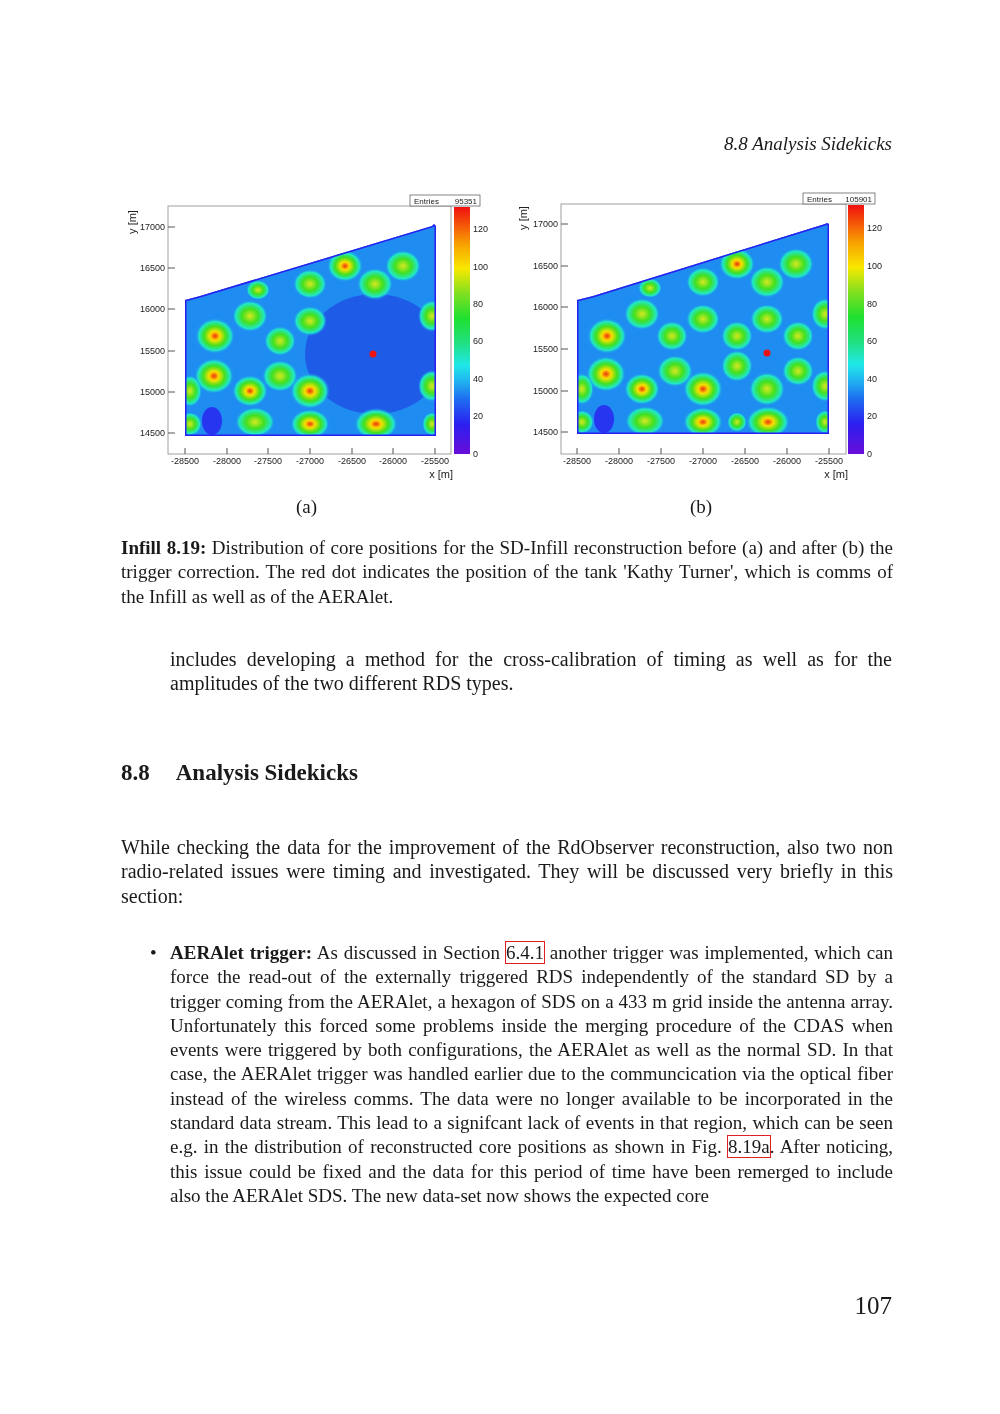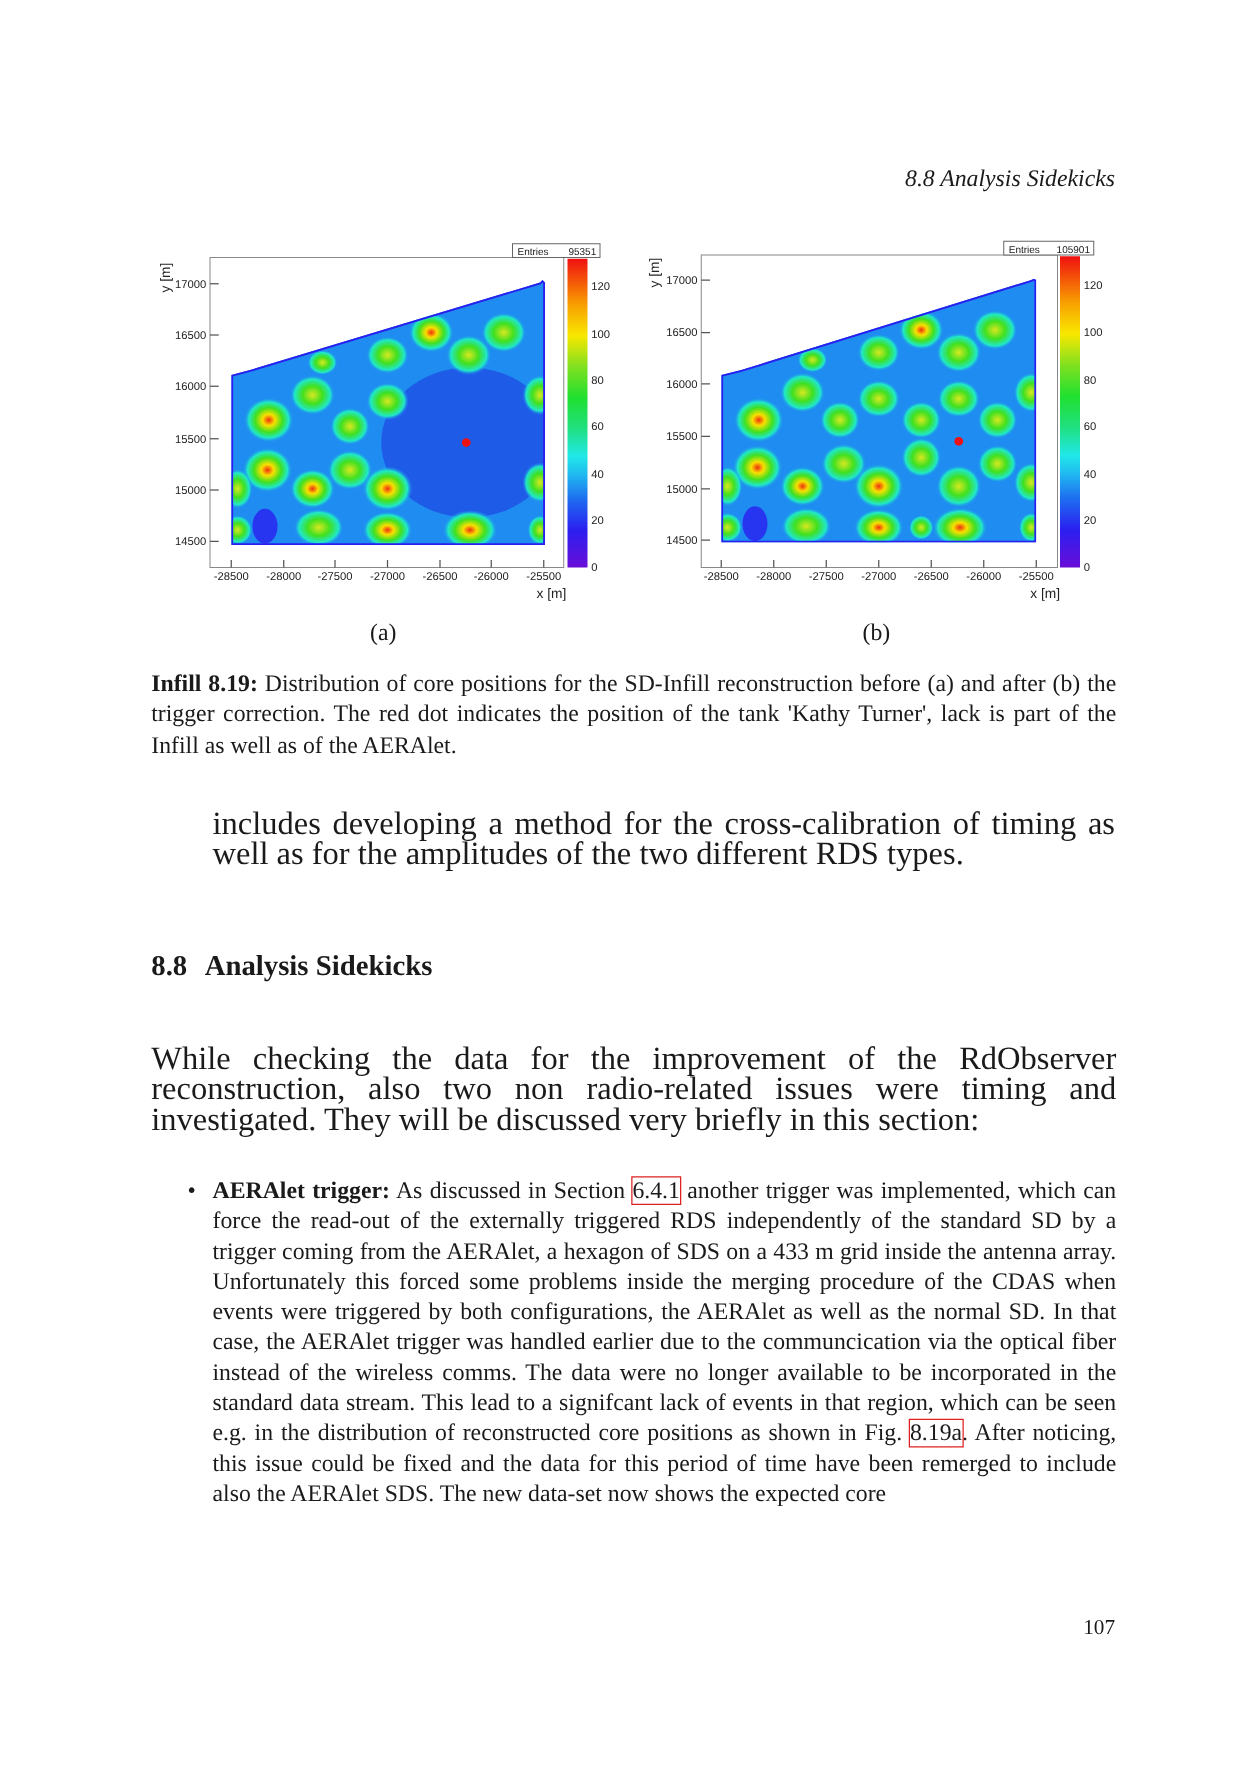--- a/index.html
+++ b/index.html
@@ -7,30 +7,30 @@
   .running-header { position: absolute; top: 133px; right: 108px; font-style: italic; font-size: 19px; }
   .figure { position: absolute; top: 186px; width: 380px; height: 300px; }
   .fig-a { left: 120px; }
   .fig-b { left: 515px; }
   .plot-svg { width: 380px; height: 300px; display: block; }
   .subcap { position: absolute; top: 496px; font-size: 19px; }
   .subcap-a { left: 296px; }
   .subcap-b { left: 690px; }
   .caption { position: absolute; top: 536px; left: 121px; width: 772px; font-size: 19px; line-height: 24.3px; text-align: justify; }
   .caption b { font-weight: bold; }
-  .para { position: absolute; font-size: 26px; line-height: 24.3px; text-align: justify; }
+  .para { position: absolute; font-size: 20px; line-height: 24.3px; text-align: justify; }
   .p1 { top: 647px; left: 170px; width: 722px; }
   .section-heading { position: absolute; top: 760px; left: 121px; font-size: 23px; font-weight: bold; }
-  .section-heading .num { margin-right: 14px; }
+  .section-heading .num { margin-right: 26px; }
   .p2 { top: 835px; left: 121px; width: 772px; }
   .bullet-list { position: absolute; top: 941px; left: 121px; width: 772px; font-size: 19px; line-height: 24.3px; }
   .bullet-item { position: relative; padding-left: 49px; text-align: justify; }
   .bullet-dot { position: absolute; left: 29px; top: 0; }
   .ref-link { outline: 1.5px solid #e02020; outline-offset: 0px; color: inherit; text-decoration: none; }
-  .page-number { position: absolute; top: 1292px; right: 108px; font-size: 17px; }
+  .page-number { position: absolute; top: 1292px; right: 108px; font-size: 25px; }
 </style>
 </head>
 <body>
 
 <div class="running-header">8.8  Analysis Sidekicks</div>
 
 <div class="figure fig-a">
   <svg class="plot-svg" viewBox="0 0 380 300">
     <defs>
       <clipPath id="clipA">
@@ -250,21 +250,21 @@
     <rect x="288" y="7" width="72" height="11" fill="#fff" stroke="#666" stroke-width="0.8"></rect>
     <text x="292" y="16" font-family="Liberation Sans, sans-serif" font-size="8" fill="#222">Entries</text>
     <text x="357" y="16" font-family="Liberation Sans, sans-serif" font-size="8" fill="#222" text-anchor="end">105901</text>
   </svg>
 </div>
 
 <div class="subcap subcap-a">(a)</div>
 <div class="subcap subcap-b">(b)</div>
 
 <div class="caption">
-  <b>Infill 8.19:</b><span> Distribution of core positions for the SD-Infill reconstruction before (a) and after (b) the trigger correction. The red dot indicates the position of the tank 'Kathy Turner', lack is part of the Infill as well as of the AERAlet.</span>
+  <b>Infill 8.19:</b><span> Distribution of core positions for the SD-Infill reconstruction before (a) and after (b) the trigger correction. The red dot indicates the position of the tank 'Kathy Turner', which is comms of the Infill as well as of the AERAlet.</span>
 </div>
 
 <div class="para p1">includes developing a method for the cross-calibration of timing as well as for the amplitudes of the two different RDS types.</div>
 
 <div class="section-heading">
   <span class="num">8.8</span><span>Analysis Sidekicks</span>
 </div>
 
 <div class="para p2">While checking the data for the improvement of the RdObserver reconstruction, also two non radio-related issues were timing and investigated. They will be discussed very briefly in this section:</div>
 

